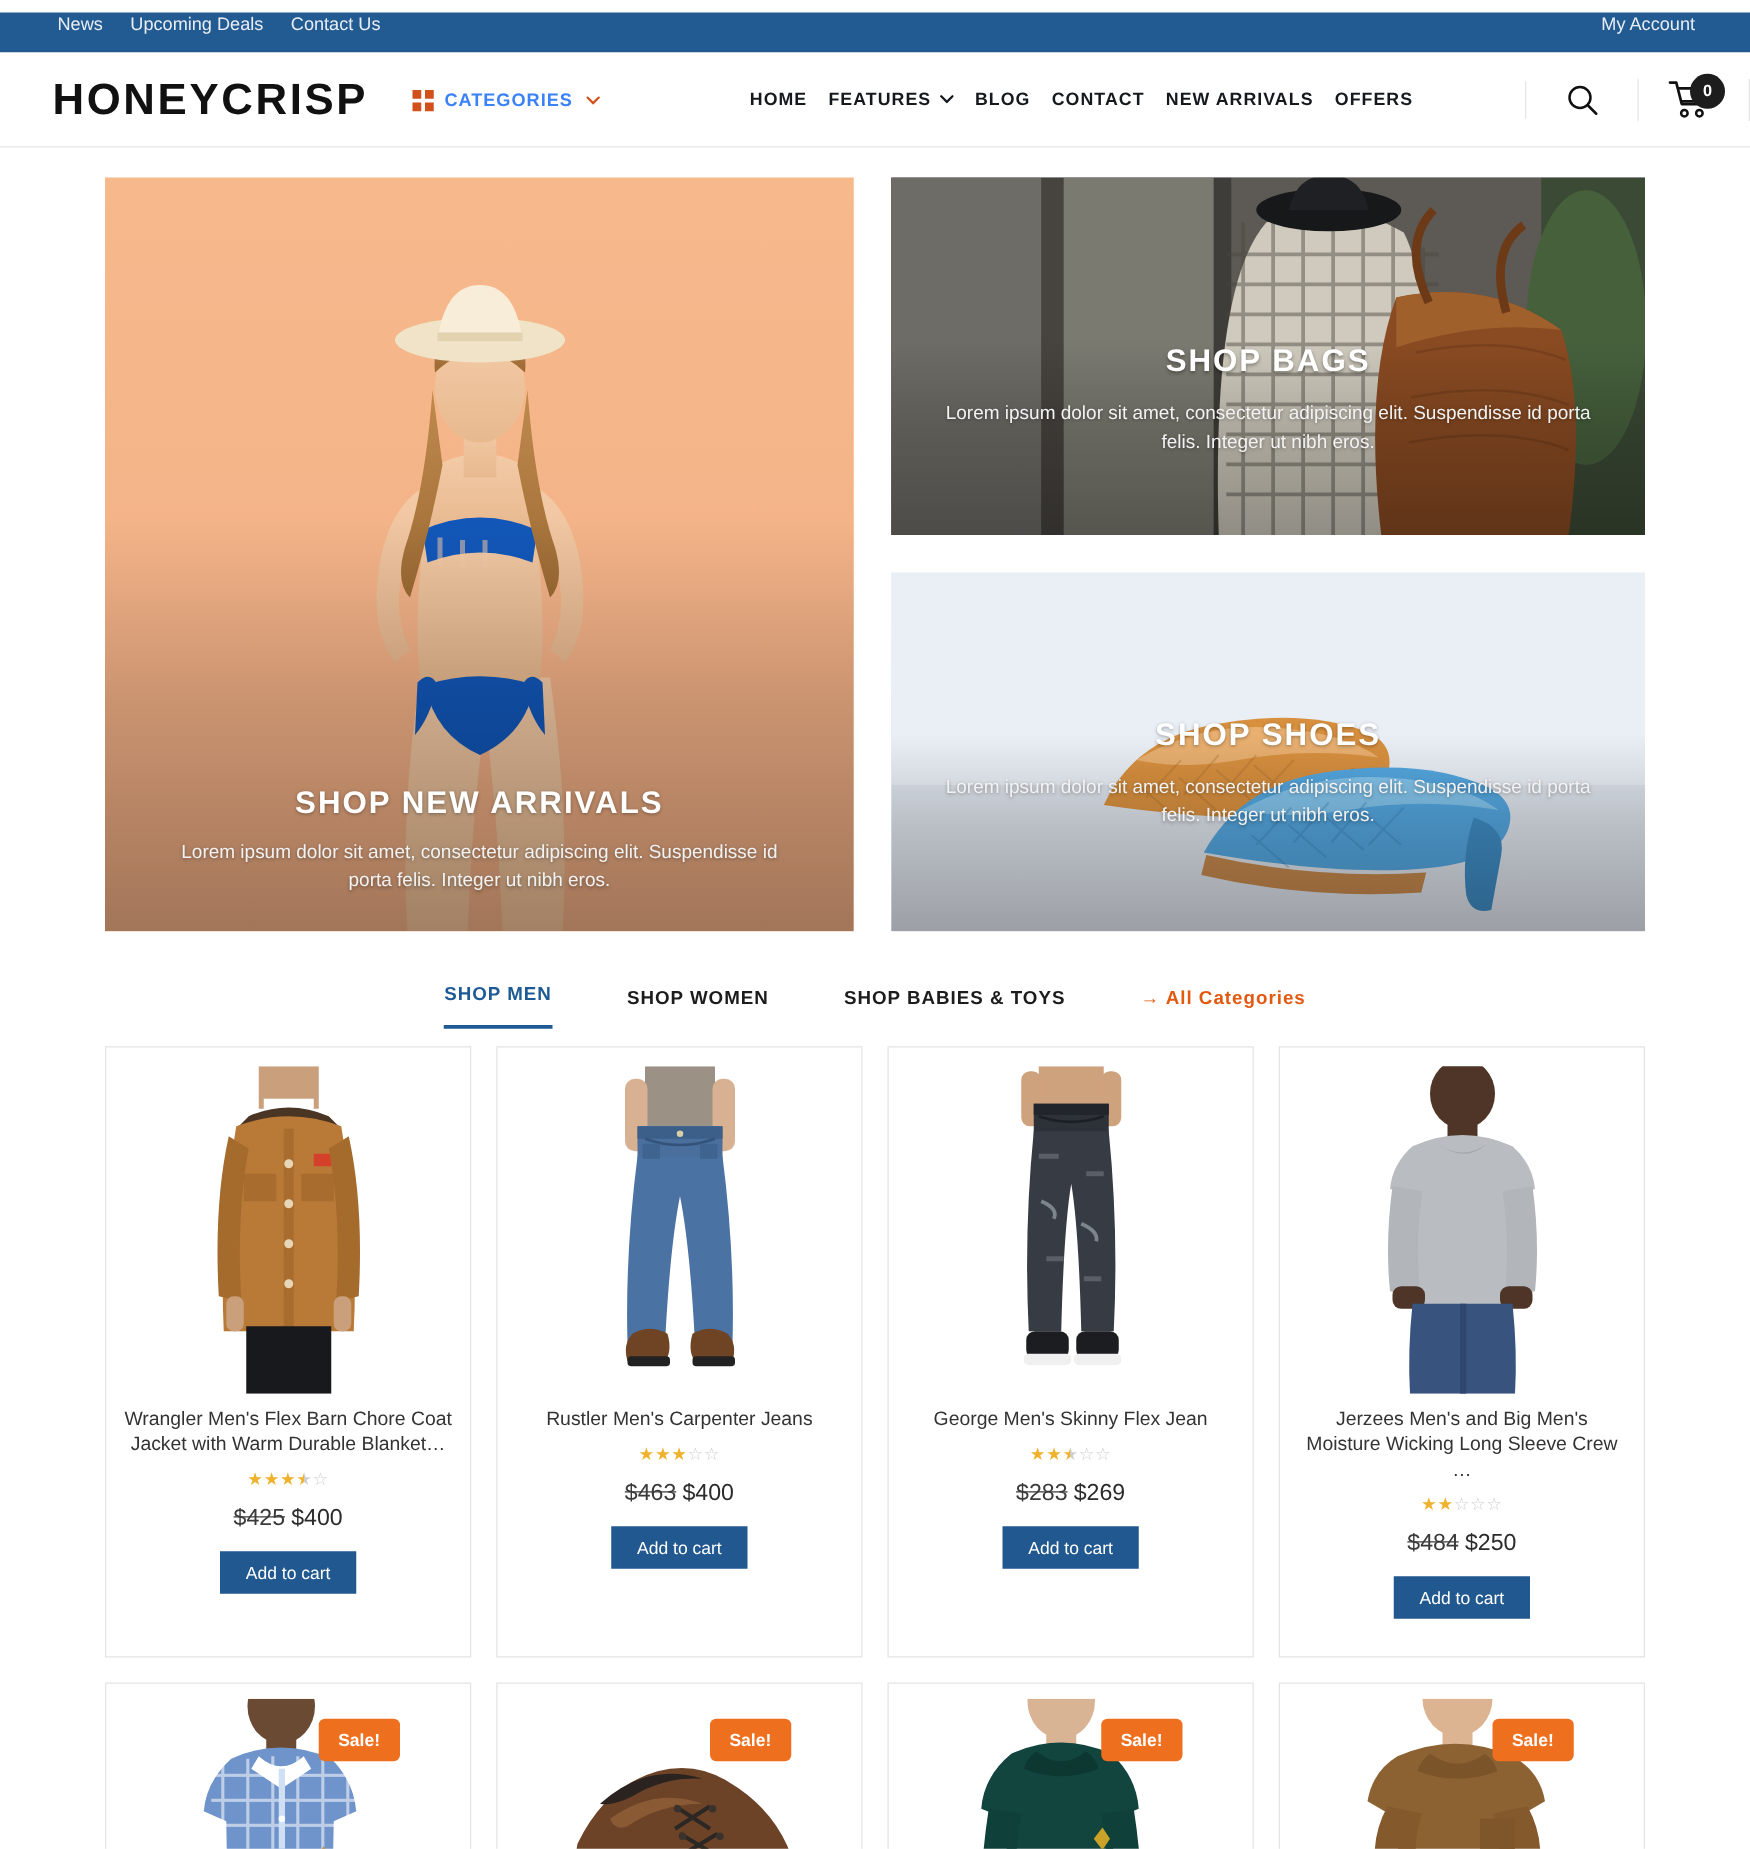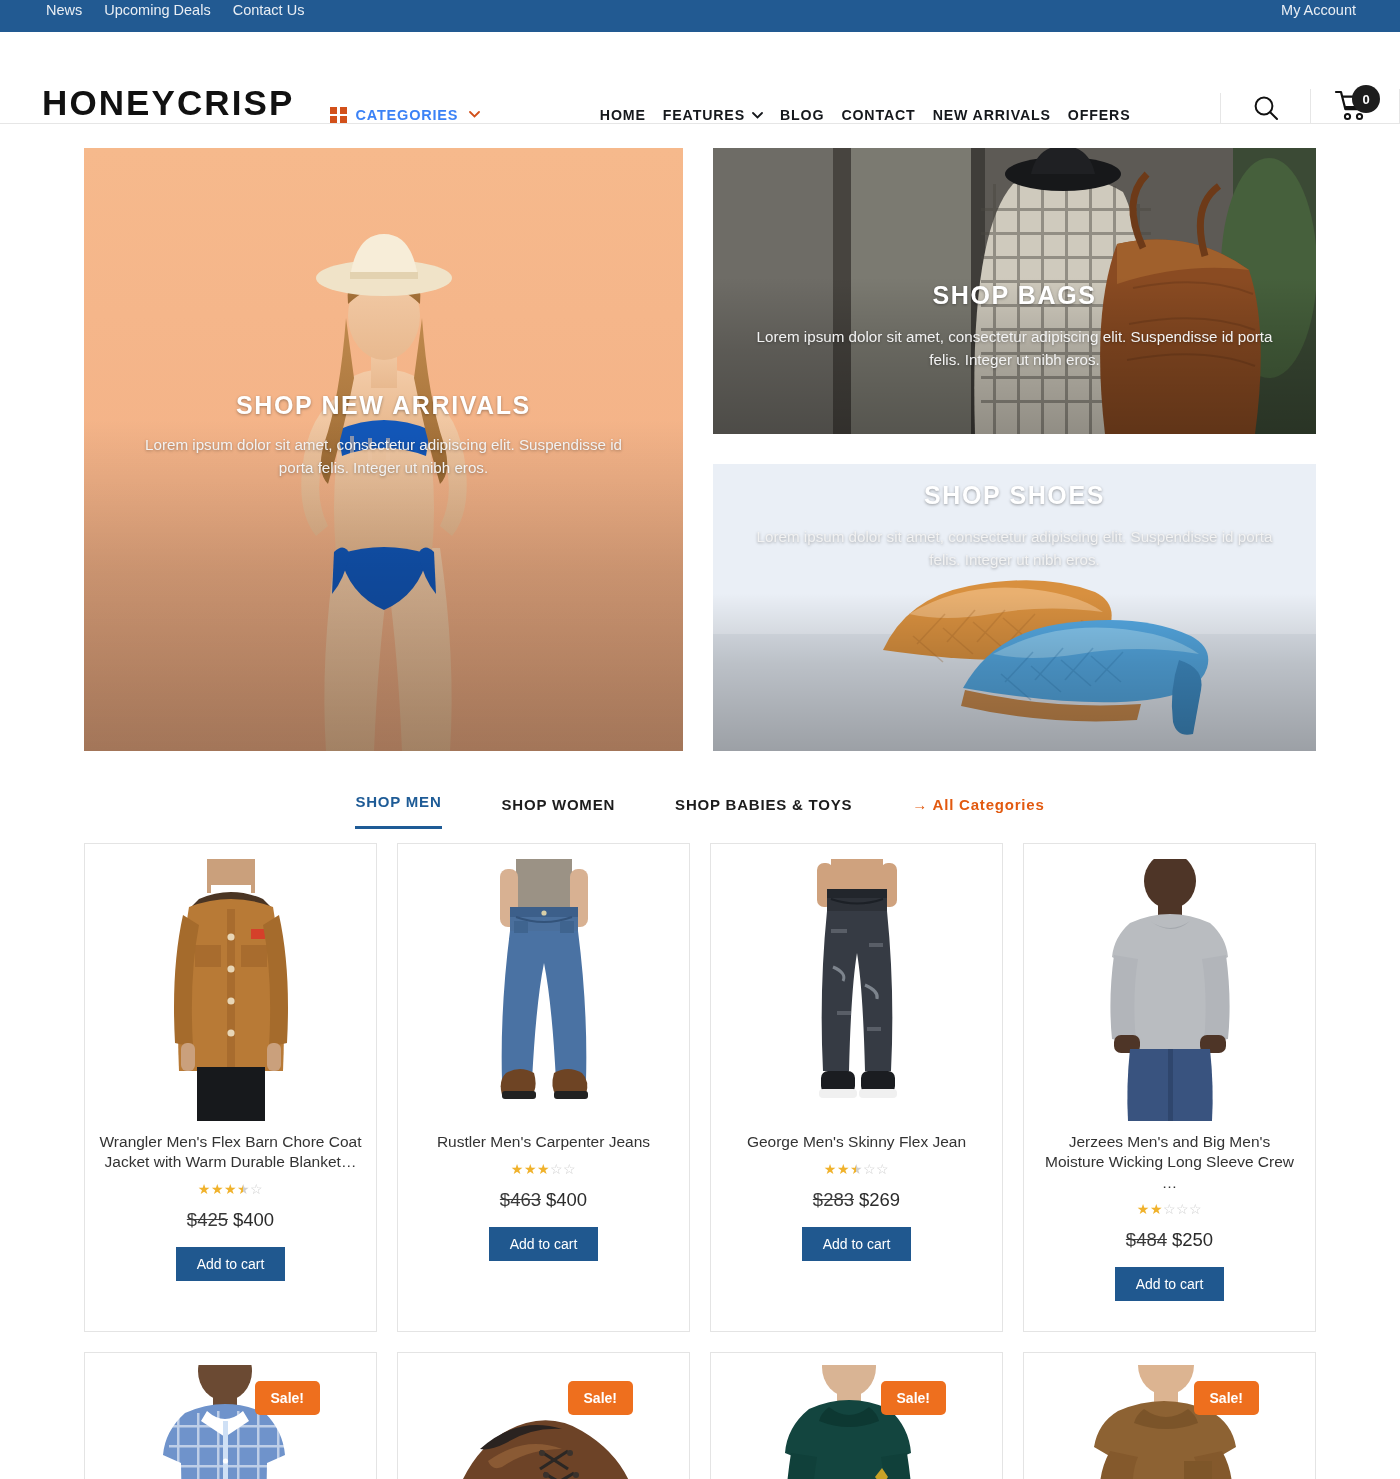--- a/index.html
+++ b/index.html
@@ -13,36 +13,37 @@
   }
 
   
   .topbar {
     height: 32px;
     background: #225A92;
     display: flex;
     align-items: center;
     justify-content: space-between;
     padding: 0 44px 12px 46px;
+    margin-top: 10px;
   }
   .topbar-left { display: flex; gap: 22px; }
   .topbar a, .topbar span.tb {
     color: #e9eef4;
     font-size: 14.5px;
     text-decoration: none;
     line-height: 32px;
     white-space: nowrap;
   }
 
   
   .header {
-    height: 92px;
+    height: 76px;
     background: #fff;
     display: flex;
-    align-items: flex-end;
+    align-items: center;
     border-bottom: 1px solid #e6e6e6;
   }
   .brand {
     display: flex; align-items: center;
     padding-left: 42px;
     width: 330px;
   }
   .brand-text {
     font-size: 35px;
     font-weight: 700;
@@ -116,21 +117,21 @@
     padding: 24px 84px 0 84px;
   }
   .hero-left { width: 600px; }
   .hero-right { width: 604px; display: flex; flex-direction: column; gap: 30px; }
 
   .banner {
     position: relative;
     overflow: hidden;
     display: flex;
     flex-direction: column;
-    justify-content: center;
+    justify-content: flex-end;
     align-items: center;
     text-align: center;
     cursor: pointer;
   }
   .banner .btitle {
     position: relative; z-index: 3;
     color: #fff;
     font-size: 25px;
     font-weight: 700;
     letter-spacing: 1.6px;

